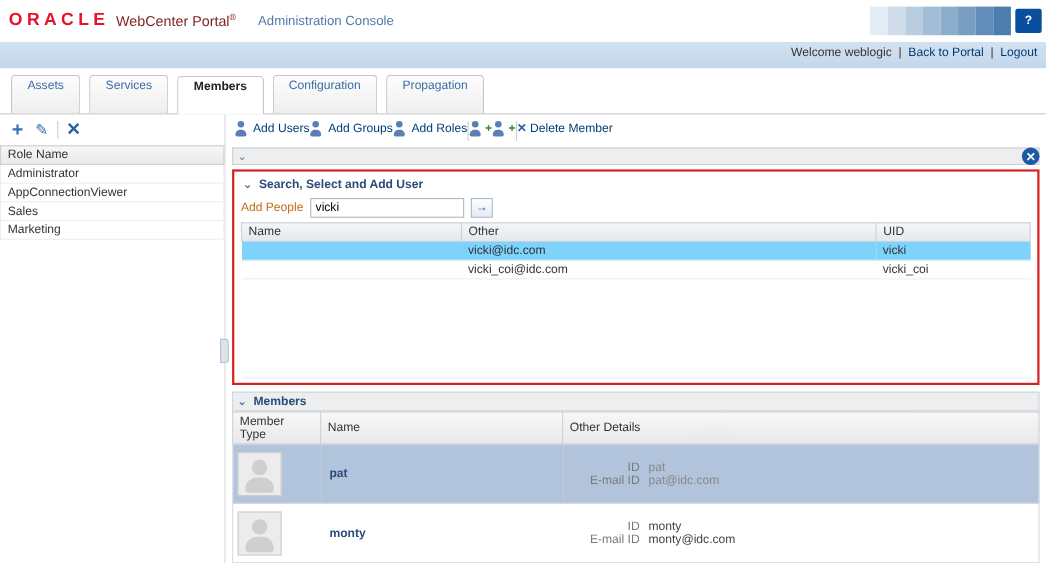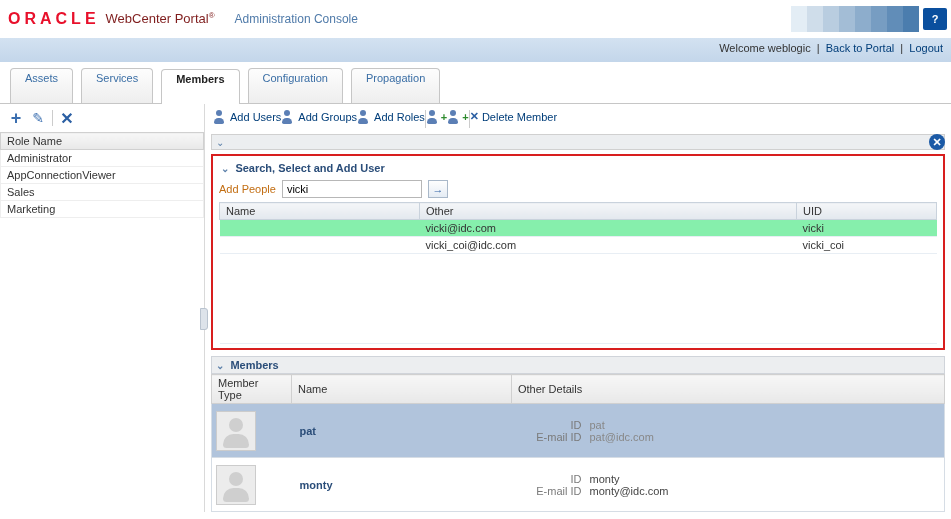--- a/index.html
+++ b/index.html
@@ -56,21 +56,21 @@
 .add-ppl-row { display:flex; align-items:center; gap:6px; margin-bottom:4px; }
 .add-ppl-lbl { color:#c26d11; font-size:11px; }
 .add-ppl-inp { border:1px solid #b7b7b7; height:18px; width:140px; padding:1px 4px; font-size:11px; }
 .go-btn { width:20px; height:18px; border:1px solid #a9b8c9; background:linear-gradient(#fefefe,#e5ecf4); display:flex; align-items:center; justify-content:center; color:#2b5fa3; cursor:pointer; font-weight:bold; }
 
 .sr-table { width:100%; border-collapse:collapse; }
 .sr-table th { text-align:left; font-weight:normal; background:linear-gradient(#f4f6f8,#e3e8ee); border:1px solid #c9d2dc; padding:2px 6px; font-size:11px; }
 .sr-table td { border-bottom:1px solid #e8eef4; padding:2px 6px; font-size:11px; min-height:16px; }
 .sr-table tbody { }
 .sr-blank { height:90px; }
-.sr-row-sel td { background:#86efac; }
+.sr-row-sel td { background:#7dd3fc; }
 
 .rp-foot { display:flex; align-items:center; padding:6px 0 2px 0; }
 .btn { border:1px solid #a9b8c9; background:linear-gradient(#fefefe,#e5ecf4); padding:2px 10px; font-size:11px; color:#222; cursor:pointer; }
 .spacer { flex:1; }
 .sel-txt { font-size:11px; margin-right:6px; }
 
 
 .members-hdr { margin:6px 6px 0 6px; display:flex; align-items:center; gap:6px; border:1px solid #d0d4da; background:#eceef0; padding:2px 4px; font-weight:bold; color:#2a4d79; cursor:pointer; }
 .mem-table { width: calc(100% - 12px); margin:0 6px; border-collapse:collapse; }
 .mem-table th { text-align:left; font-weight:normal; background:linear-gradient(#f7f7f7,#e8e8e8); border:1px solid #d0d0d0; padding:2px 6px; font-size:11px; }

